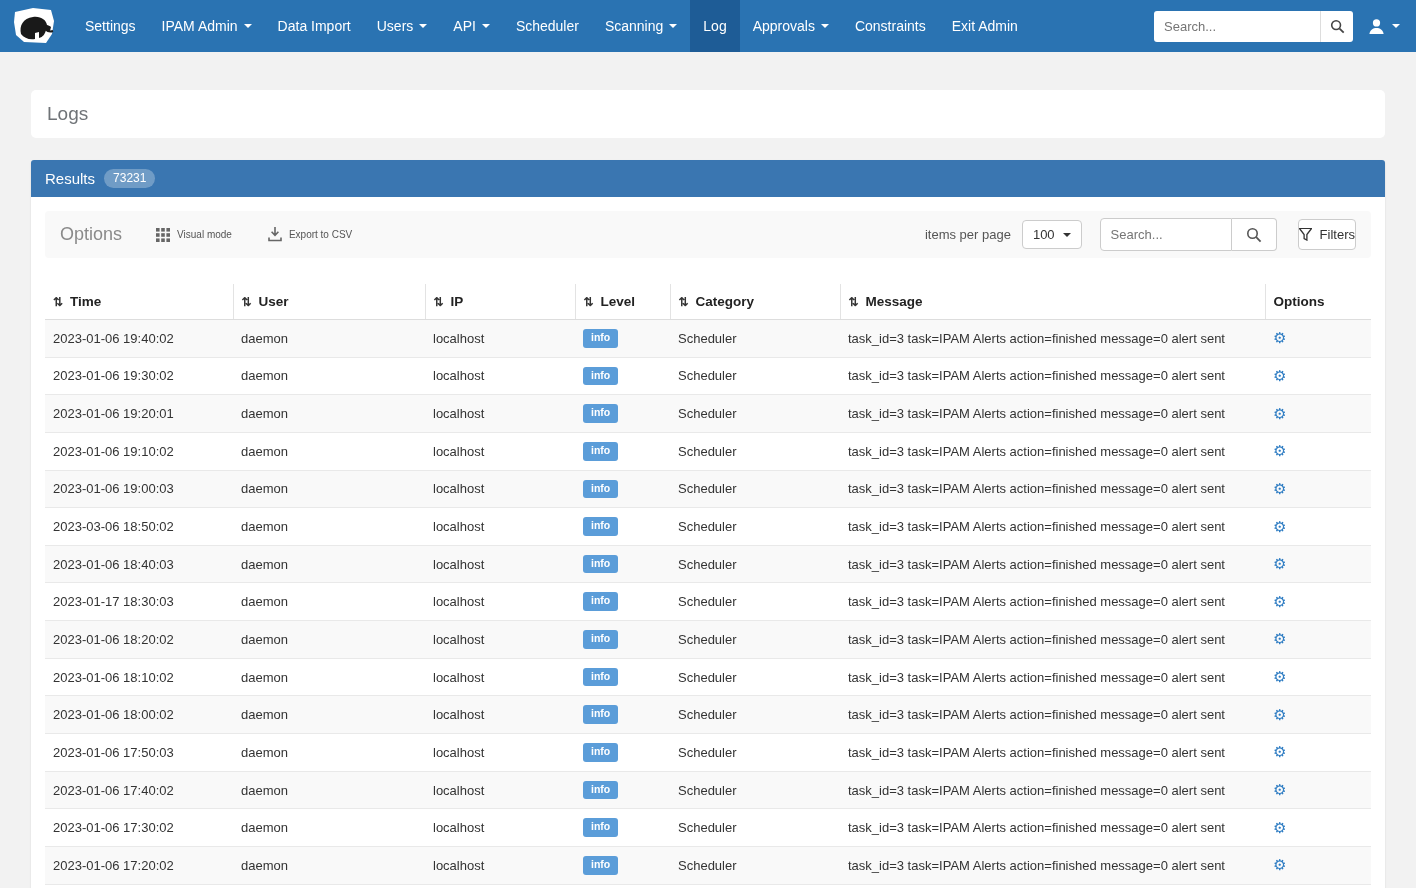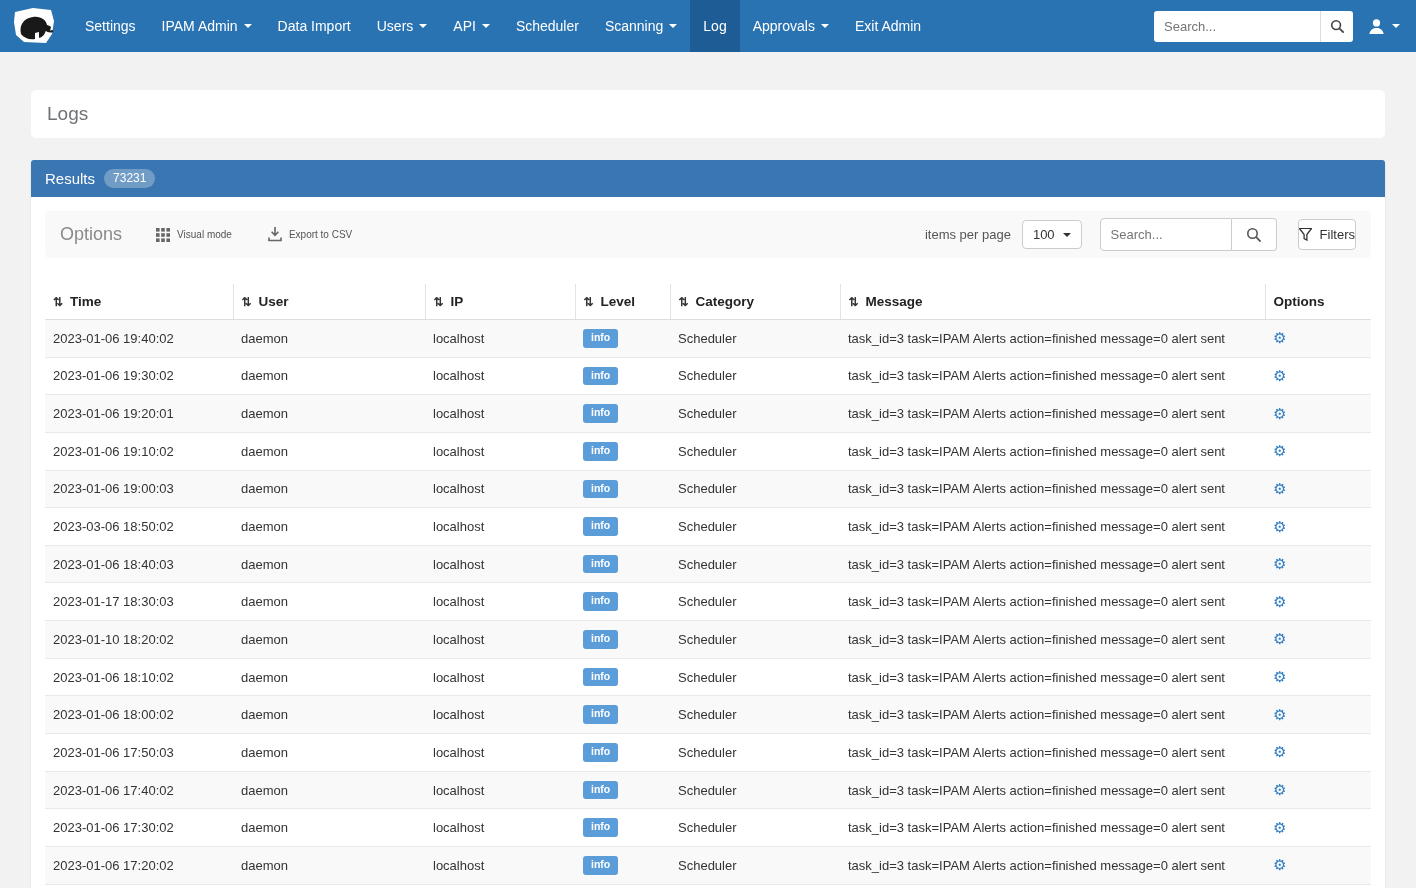--- a/index.html
+++ b/index.html
@@ -148,20 +148,21 @@
   <div class="nav-items" id="nav-items">
       <a class="nav-item">Settings</a>
       <a class="nav-item">IPAM Admin<span class="caret"></span></a>
       <a class="nav-item">Data Import</a>
       <a class="nav-item">Users<span class="caret"></span></a>
       <a class="nav-item">API<span class="caret"></span></a>
       <a class="nav-item">Scheduler</a>
       <a class="nav-item">Scanning<span class="caret"></span></a>
       <a class="nav-item active">Log</a>
       <a class="nav-item">Approvals<span class="caret"></span></a>
+      <a class="nav-item">Constraints</a>
       <a class="nav-item">Exit Admin</a>
     </div>
   <div class="nav-right">
     <div class="nav-search">
       <input type="text" placeholder="Search..." style="">
       <button>
         <svg class="icon-svg" width="15" height="15" viewBox="0 0 16 16">
           <circle cx="6.5" cy="6.5" r="4.7" fill="none" stroke="#444" stroke-width="1.7"></circle>
           <line x1="10.2" y1="10.2" x2="14.6" y2="14.6" stroke="#444" stroke-width="1.9"></line>
         </svg>
@@ -323,21 +324,21 @@
             <tr>
               <td>2023-01-17 18:30:03</td>
               <td>daemon</td>
               <td>localhost</td>
               <td><span class="badge-info">info</span></td>
               <td>Scheduler</td>
               <td>task_id=3 task=IPAM Alerts action=finished message=0 alert sent</td>
               <td><span class="gear">⚙</span></td>
             </tr>
             <tr>
-              <td>2023-01-10 18:20:02</td>
+              <td>2023-01-06 18:20:02</td>
               <td>daemon</td>
               <td>localhost</td>
               <td><span class="badge-info">info</span></td>
               <td>Scheduler</td>
               <td>task_id=3 task=IPAM Alerts action=finished message=0 alert sent</td>
               <td><span class="gear">⚙</span></td>
             </tr>
             <tr>
               <td>2023-01-06 18:10:02</td>
               <td>daemon</td>

